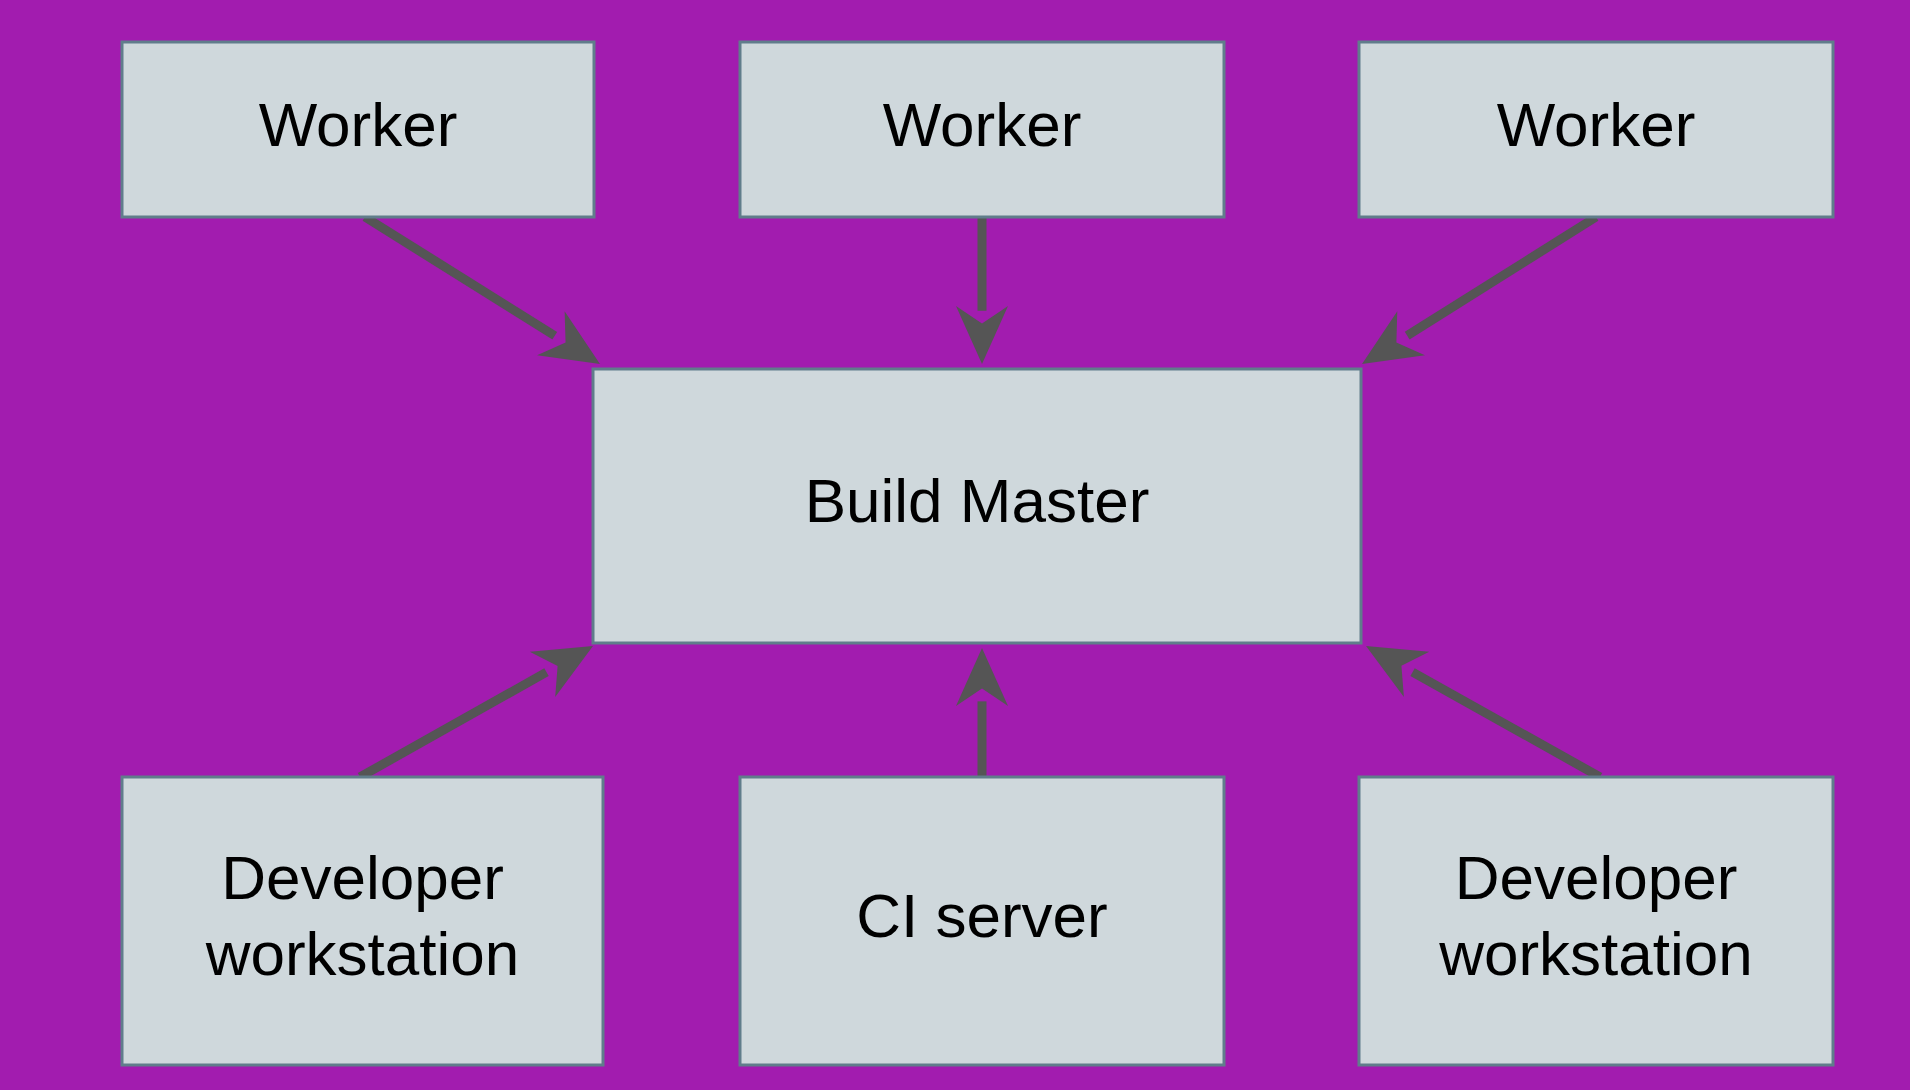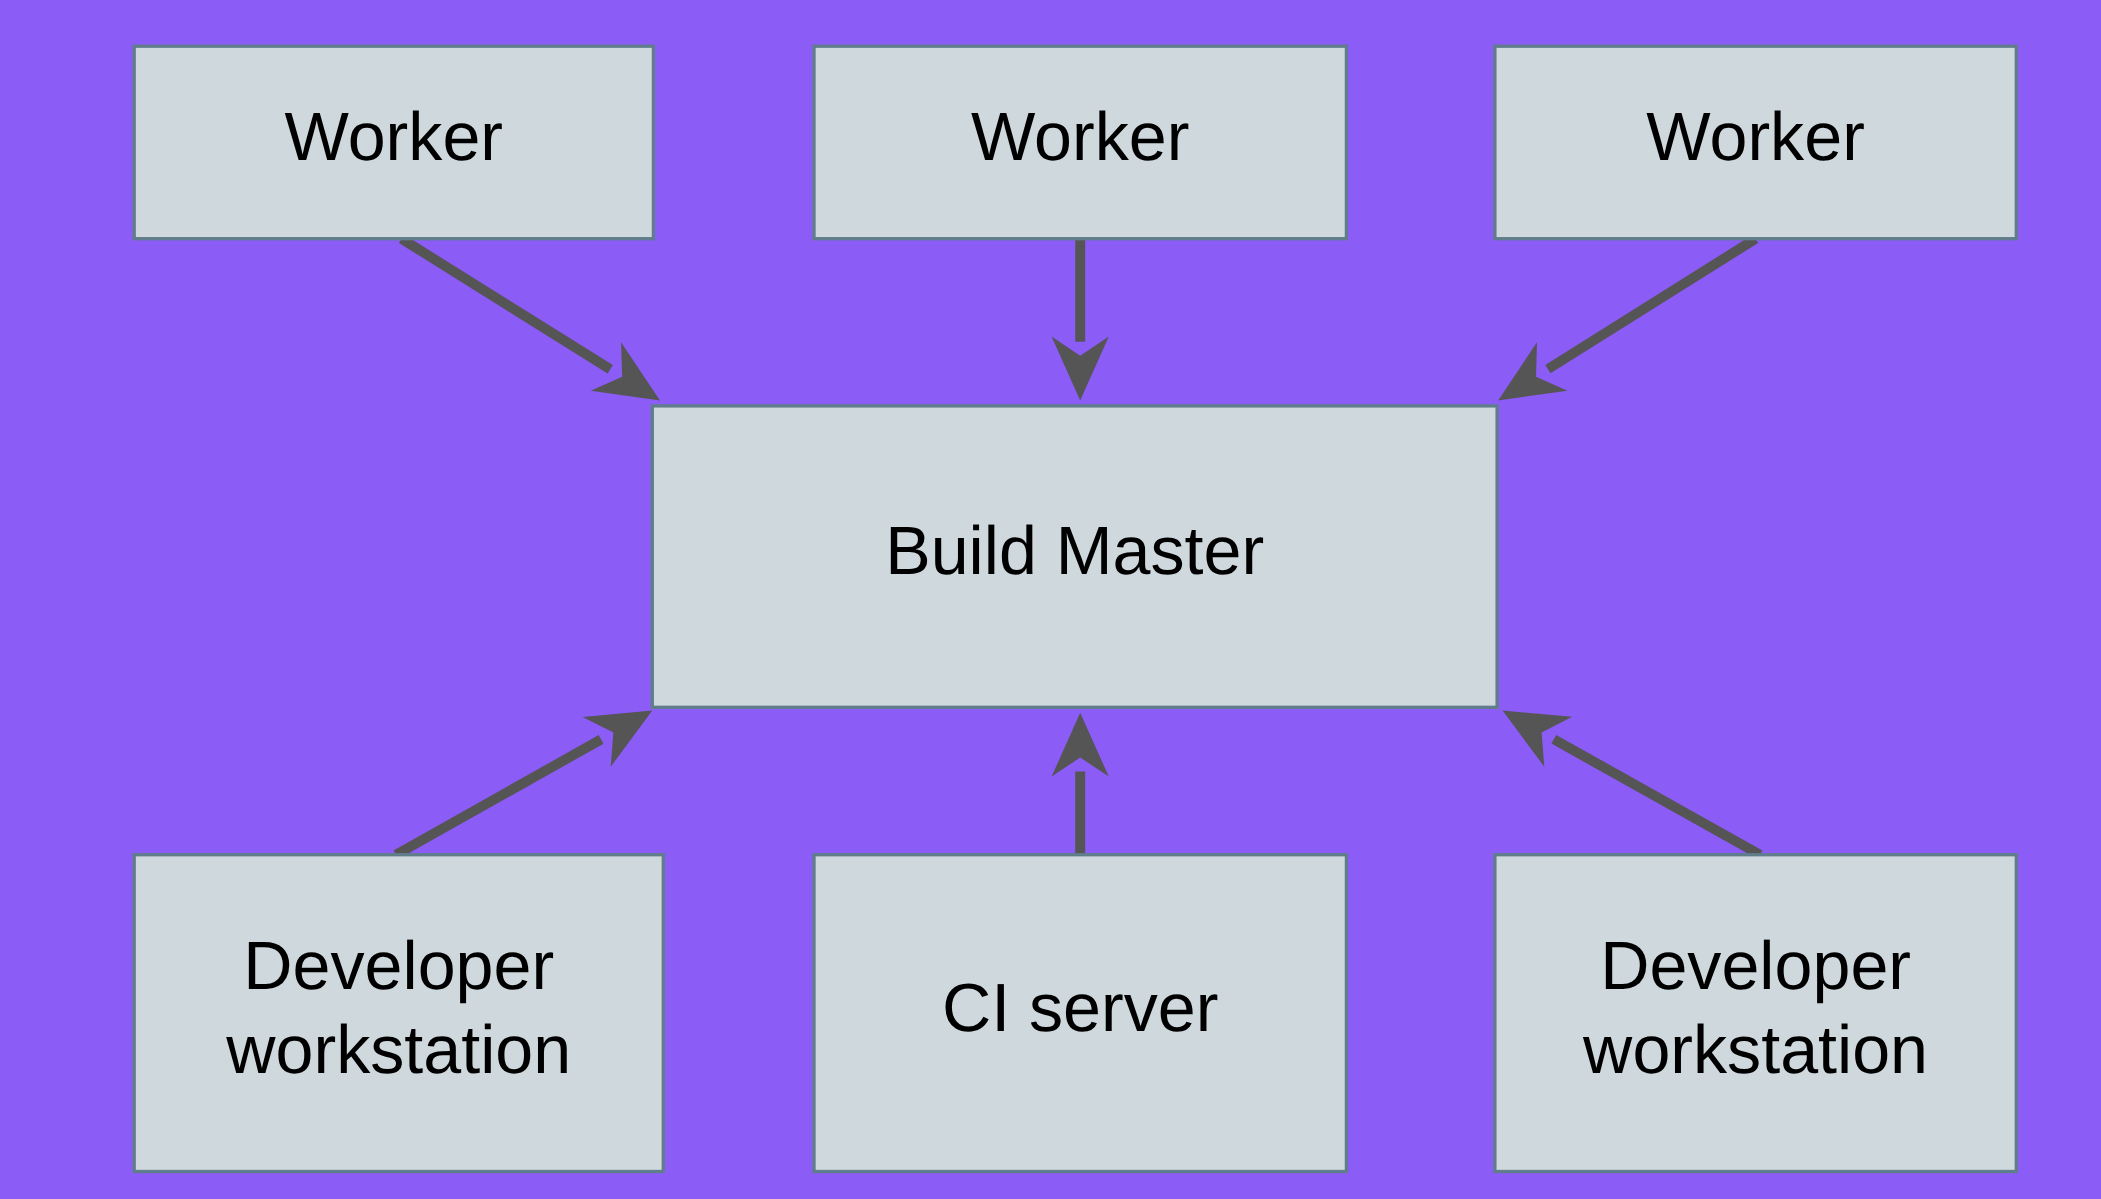--- a/index.html
+++ b/index.html
@@ -10,21 +10,21 @@
   body {
     width: 1910px;
     height: 1090px;
     font-family: "Liberation Sans", sans-serif;
     overflow: hidden;
   }
   #diagram-root {
     position: relative;
     width: 1910px;
     height: 1090px;
-    background: #8b5cf6;
+    background: #a21caf;
   }
   svg#diagram-canvas {
     position: absolute;
     top: 0;
     left: 0;
     width: 1910px;
     height: 1090px;
     display: block;
   }
   .node-rect {

